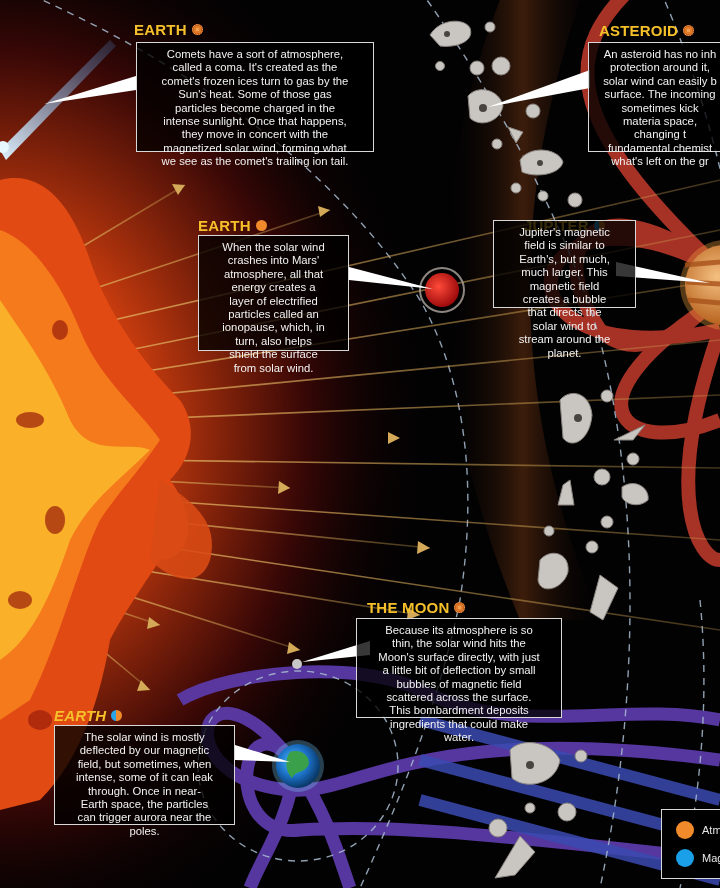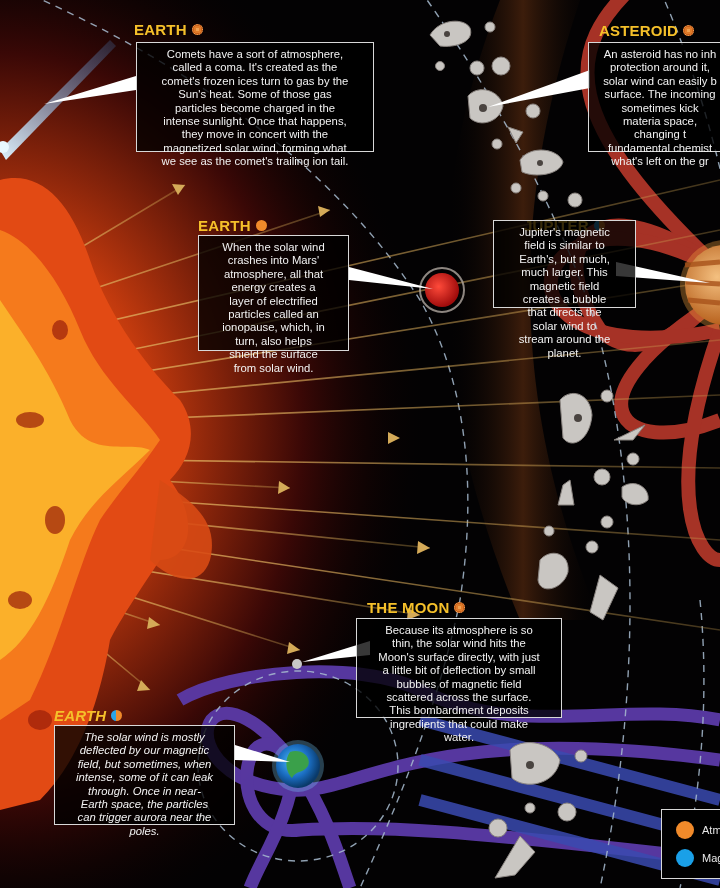--- a/index.html
+++ b/index.html
@@ -243,21 +243,21 @@
       <span class="icon-dot icon-atmo"></span>
     </div>
     <div class="callout-box" style="left:356px;top:618px;width:206px;height:100px;">Because its atmosphere is so thin, the solar wind hits the Moon's surface directly, with just a little bit of deflection by small bubbles of magnetic field scattered across the surface. This bombardment deposits ingredients that could make water.</div>
   </div>
 
   <div class="callout">
     <div class="callout-title" style="left:54px;top:707px;font-style:italic;">
       <span>EARTH</span>
       <span class="icon-dot icon-split"></span>
     </div>
-    <div class="callout-box" style="left:54px;top:725px;width:181px;height:100px;font-style:italic;">The solar wind is mostly deflected by our magnetic field, but sometimes, when intense, some of it can leak through. Once in near-Earth space, the particles can trigger aurora near the poles.</div>
+    <div class="callout-box" style="left:54px;top:725px;width:181px;height:100px;">The solar wind is mostly deflected by our magnetic field, but sometimes, when intense, some of it can leak through. Once in near-Earth space, the particles can trigger aurora near the poles.</div>
   </div>
 
   <div class="legend">
     <div class="legend-item" style="top:11px;">
       <span class="legend-swatch" style="background:#f08a2a;"></span>
       <span>Atm</span>
     </div>
     <div class="legend-item" style="top:39px;">
       <span class="legend-swatch" style="background:#1aa0e8;"></span>
       <span>Mag</span>

